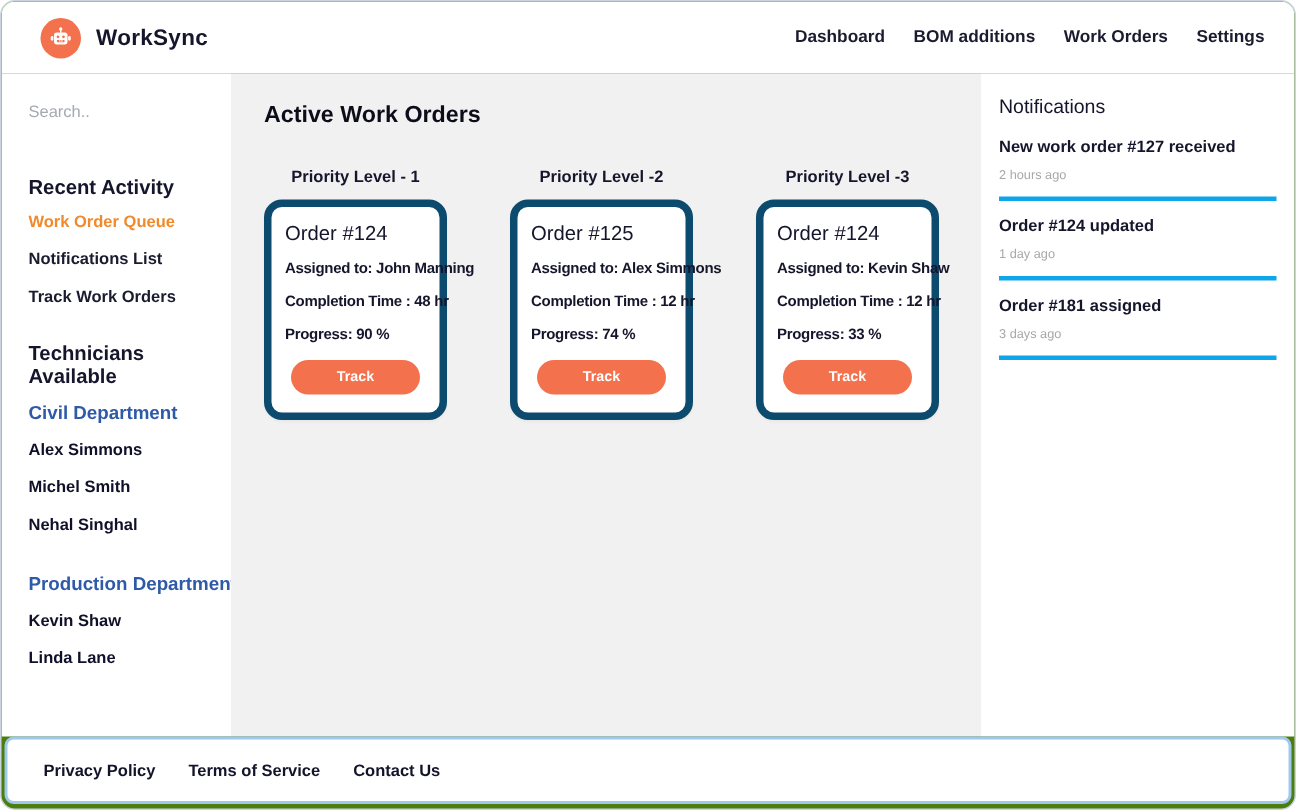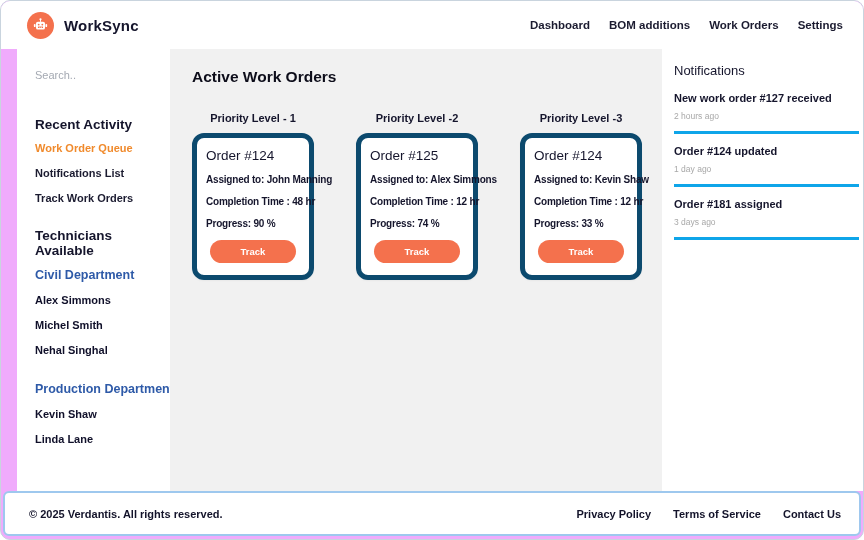--- a/index.html
+++ b/index.html
@@ -3,40 +3,40 @@
 <meta charset="utf-8">
 <style>
   * { margin: 0; padding: 0; box-sizing: border-box; }
   html, body { width: 864px; height: 540px; background: #ffffff; font-family: "Liberation Sans", sans-serif; }
   .page {
     width: 864px; height: 540px;
     border: 1px solid #c9d4de;
     border-radius: 10px;
     overflow: hidden;
     display: flex; flex-direction: column;
-    background: #f0abfc;
+    background: #4d7c0f;
   }
   
   .header {
     height: 48px; flex: 0 0 48px;
     display: flex; align-items: center; justify-content: space-between;
     padding: 0 20px 0 26px; background: #ffffff;
   }
   .brand { display: flex; align-items: center; gap: 10px; }
   .logo-circle {
     width: 27px; height: 27px; border-radius: 50%;
     background: #f4714d; display: flex; align-items: center; justify-content: center;
   }
   .app-title { font-size: 15px; font-weight: bold; color: #15152c; letter-spacing: .2px; }
   .top-nav { display: flex; gap: 19px; }
   .top-nav .nav-item {
     font-size: 11.5px; font-weight: 600; color: #1b1b30; cursor: pointer; white-space: nowrap;
   }
   
-  .content { flex: 1 1 auto; display: flex; min-height: 0; padding-left: 16px; }
+  .content { flex: 1 1 auto; display: flex; min-height: 0; }
   
   .sidebar { width: 153px; flex: 0 0 153px; background: #ffffff; padding: 16px 14px 0 18px; }
   .search-input {
     border: none; outline: none; background: transparent;
     font-family: "Liberation Sans", sans-serif;
     font-size: 11px; color: #444; width: 110px; padding: 2px 0;
   }
   .search-input::placeholder { color: #a4a9b2; }
   .side-heading { font-size: 13.5px; font-weight: bold; color: #15152c; margin: 34px 0 10px; }
   .side-link { font-size: 11px; font-weight: bold; color: #1b1b30; margin: 0 0 13px; cursor: pointer; white-space: nowrap; }
@@ -193,21 +193,20 @@
       </div>
       <div class="notif-item">
         <div class="notif-text">Order #181 assigned</div>
         <div class="notif-time">3 days ago</div>
       </div>
     </div>
 
   </div>
 
   <div class="footer">
-    <div class="copyright">© 2025 Verdantis. All rights reserved.</div>
     <div class="footer-links">
       <div class="footer-link">Privacy Policy</div>
       <div class="footer-link">Terms of Service</div>
       <div class="footer-link">Contact Us</div>
     </div>
   </div>
 
 </div>
 
 </body></html>

